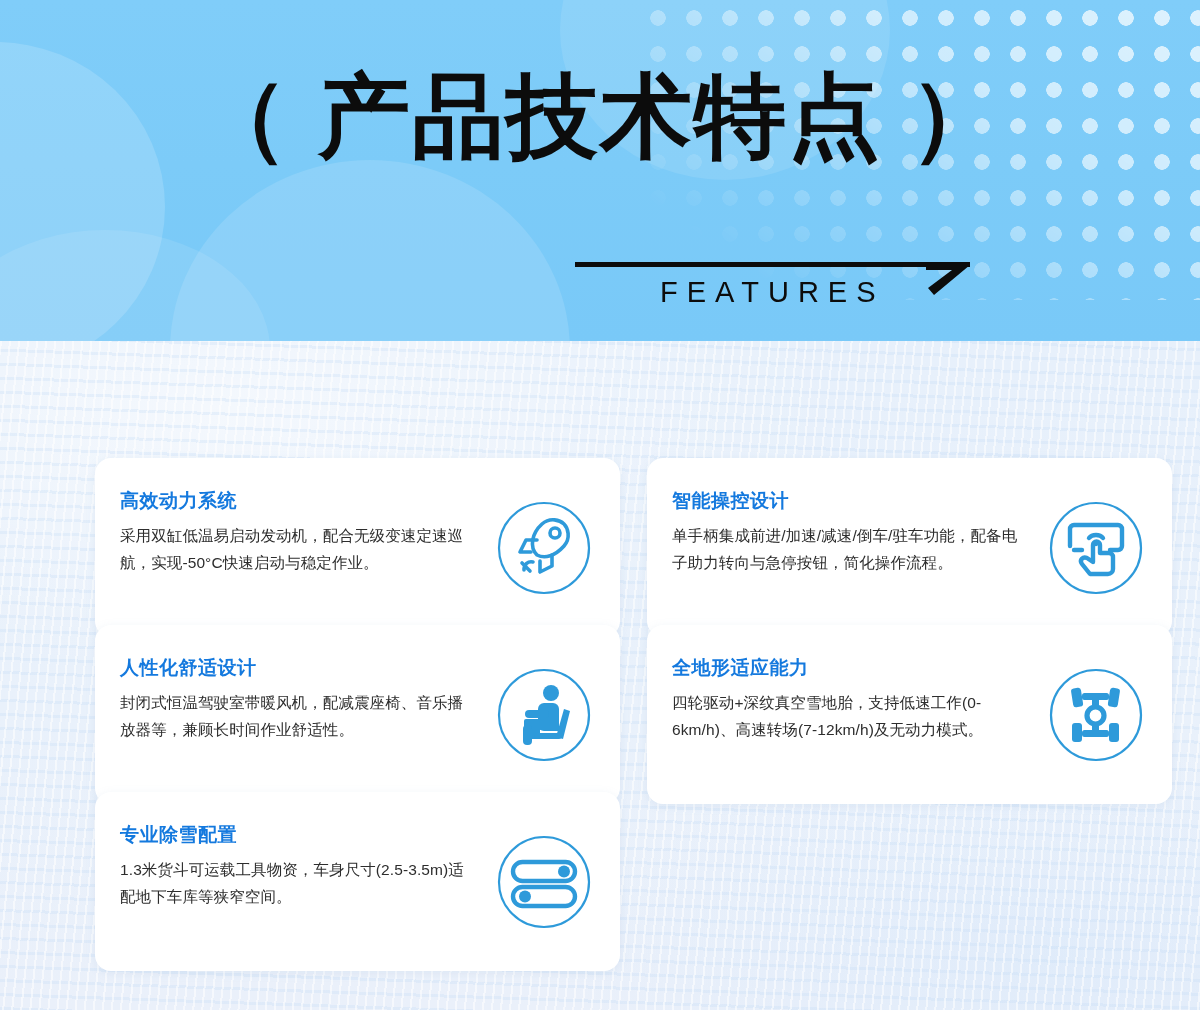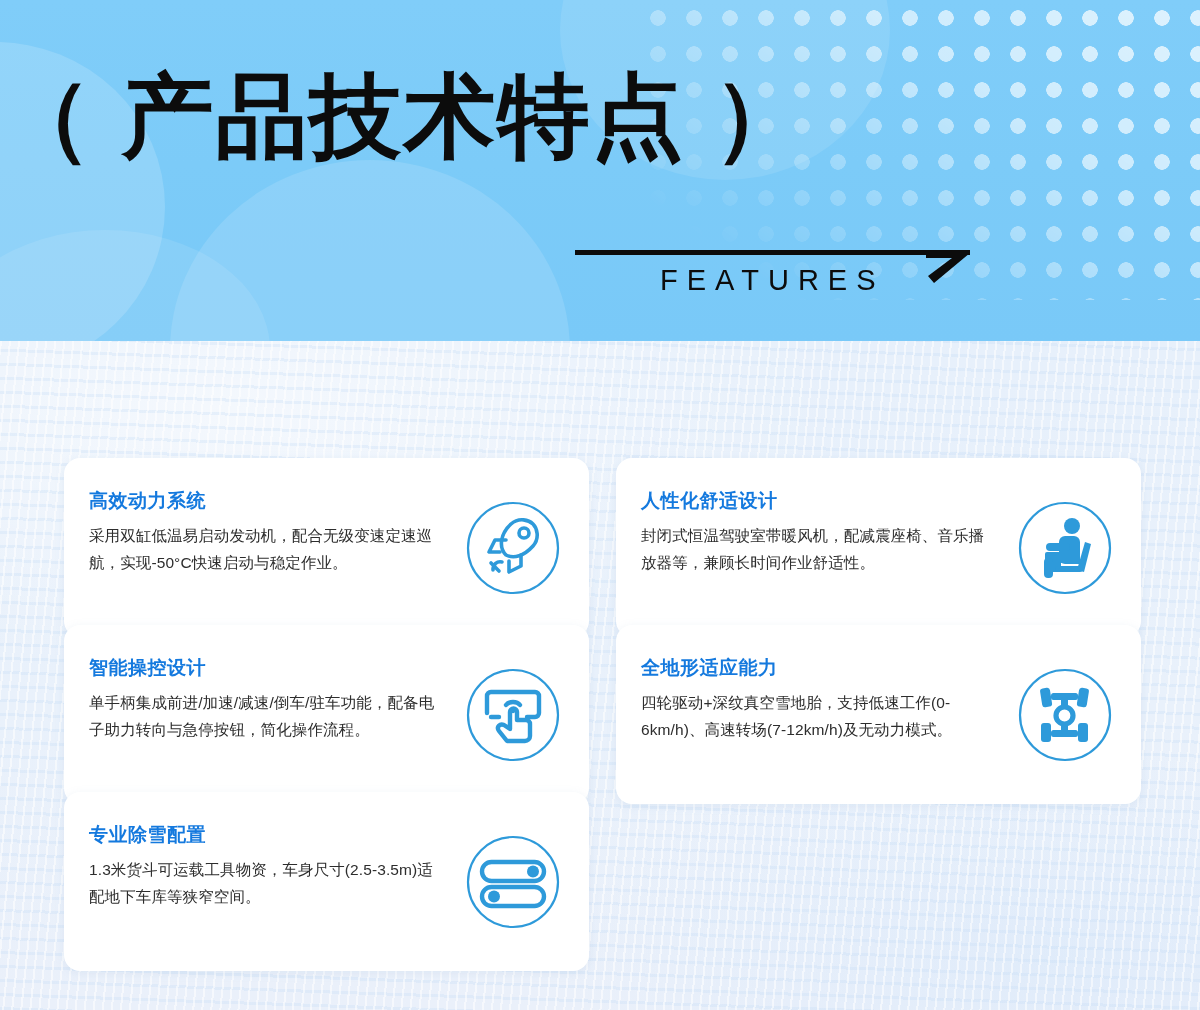--- a/index.html
+++ b/index.html
@@ -45,28 +45,28 @@
     position:absolute; right:0; top:0; width:560px; height:300px;
     background-image:radial-gradient(circle, rgba(255,255,255,.72) 7.5px, rgba(255,255,255,0) 8px);
     background-size:36px 36px;
     -webkit-mask-image:linear-gradient(215deg, rgba(0,0,0,1) 8%, rgba(0,0,0,.85) 34%, rgba(0,0,0,.35) 62%, rgba(0,0,0,0) 85%);
             mask-image:linear-gradient(215deg, rgba(0,0,0,1) 8%, rgba(0,0,0,.85) 34%, rgba(0,0,0,.35) 62%, rgba(0,0,0,0) 85%);
     pointer-events:none;
   }
 
   #title{
     position:absolute; left:0; top:64px; width:1200px;
-    text-align:left;
+    text-align:center;
     font-size:92px; font-weight:700; color:#0c0c0c;
     letter-spacing:2px; line-height:1.15;
     white-space:nowrap;
   }
 
   #features-block{
-    position:absolute; left:575px; top:246px; width:410px; height:70px;
+    position:absolute; left:575px; top:258px; width:410px; height:70px;
   }
   #rule{
     position:absolute; left:0; top:4px; width:395px; height:5px; background:#0c0c0c;
   }
   #arrowhead{
     position:absolute; left:347px; top:4px; width:52px; height:36px;
   }
   #features-label{
     position:absolute; left:85px; top:18px;
     font-size:29px; font-weight:400; color:#0c0c0c;
@@ -81,21 +81,21 @@
     grid-template-columns:538px 538px;
     grid-auto-rows:145px;
     column-gap:14px; row-gap:22px;
   }
   .card{
     position:relative;
     background:#ffffff;
     border-radius:16px;
     box-shadow:0 2px 10px rgba(120,160,200,.13);
     padding:30px 11px 0 25px;
-    width:525px; height:179px;
+    width:525px; height:179px;margin-left:31px;
   }
   .card-text{ width:352px; }
   .card-title{
     font-size:19px; font-weight:700; color:#1479de;
     letter-spacing:.5px; margin-bottom:9px;
   }
   .card-desc{
     font-size:15.5px; font-weight:400; color:#2d2d2d;
     line-height:1.72; letter-spacing:.1px;
   }
@@ -146,56 +146,56 @@
             <path d="M41 40 L30 40 L24 52 L35 52"></path>
             <path d="M56 55 L56 66 L44 72 L44 61"></path>
             <circle cx="59" cy="33" r="5"></circle>
             <path d="M28 70 C28 64 32 61 37 62"></path>
             <path d="M26 63 L34 71"></path>
           </g>
         </svg>
       </div>
     </div>
 
+
+    <div class="card">
+      <div class="card-text">
+        <div class="card-title">智能操控设计</div>
+        <div class="card-desc">单手柄集成前进/加速/减速/倒车/驻车功能，配备电子助力转向与急停按钮，简化操作流程。</div>
+      </div>
+      <div class="icon-wrap">
+        <svg width="96" height="96" viewBox="0 0 96 96">
+          <circle cx="48" cy="48" r="45" fill="none" stroke="#2e9ada" stroke-width="2.2"></circle>
+          <g fill="none" stroke="#2e9ada" stroke-width="4.4" stroke-linecap="round" stroke-linejoin="round">
+            <path d="M22 46 L22 29 A4 4 0 0 1 26 25 L70 25 A4 4 0 0 1 74 29 L74 46 A4 4 0 0 1 70 50 L62 50"></path>
+            <path d="M34 50 L26 50"></path>
+            <path d="M41 38 C44 34 52 34 55 38"></path>
+            <path d="M48 44 L48 44"></path>
+            <path d="M45 45 L45 62 L39 58 C35 56 31 60 34 64 L42 74 L60 74 A5 5 0 0 0 65 69 L65 57 A4 4 0 0 0 61 53 L52 53 L52 45 A3.5 3.5 0 0 0 45 45 Z"></path>
+          </g>
+        </svg>
+      </div>
+    </div>
 
     <div class="card">
       <div class="card-text">
         <div class="card-title">人性化舒适设计</div>
         <div class="card-desc">封闭式恒温驾驶室带暖风机，配减震座椅、音乐播放器等，兼顾长时间作业舒适性。</div>
       </div>
       <div class="icon-wrap">
         <svg width="96" height="96" viewBox="0 0 96 96">
           <circle cx="48" cy="48" r="45" fill="none" stroke="#2e9ada" stroke-width="2.2"></circle>
           <g fill="#2e9ada">
             <circle cx="55" cy="26" r="8"></circle>
             <path d="M48 36 h9 a6 6 0 0 1 6 6 v22 h-15 a6 6 0 0 1 -6 -6 v-16 a6 6 0 0 1 6 -6 z"></path>
             <path d="M33 43 h16 a4 4 0 0 1 0 8 h-16 a4 4 0 0 1 0 -8 z"></path>
             <path d="M30 52 h14 v20 h-14 a2 2 0 0 1 -2 -2 v-16 a2 2 0 0 1 2 -2 z"></path>
             <rect x="27" y="58" width="9" height="20" rx="4"></rect>
             <rect x="38" y="66" width="28" height="6" rx="3"></rect>
             <path d="M68 42 l6 2 l-7 28 l-7 -2 z"></path>
-          </g>
-        </svg>
-      </div>
-    </div>
-
-    <div class="card">
-      <div class="card-text">
-        <div class="card-title">智能操控设计</div>
-        <div class="card-desc">单手柄集成前进/加速/减速/倒车/驻车功能，配备电子助力转向与急停按钮，简化操作流程。</div>
-      </div>
-      <div class="icon-wrap">
-        <svg width="96" height="96" viewBox="0 0 96 96">
-          <circle cx="48" cy="48" r="45" fill="none" stroke="#2e9ada" stroke-width="2.2"></circle>
-          <g fill="none" stroke="#2e9ada" stroke-width="4.4" stroke-linecap="round" stroke-linejoin="round">
-            <path d="M22 46 L22 29 A4 4 0 0 1 26 25 L70 25 A4 4 0 0 1 74 29 L74 46 A4 4 0 0 1 70 50 L62 50"></path>
-            <path d="M34 50 L26 50"></path>
-            <path d="M41 38 C44 34 52 34 55 38"></path>
-            <path d="M48 44 L48 44"></path>
-            <path d="M45 45 L45 62 L39 58 C35 56 31 60 34 64 L42 74 L60 74 A5 5 0 0 0 65 69 L65 57 A4 4 0 0 0 61 53 L52 53 L52 45 A3.5 3.5 0 0 0 45 45 Z"></path>
           </g>
         </svg>
       </div>
     </div>
 
     <div class="card">
       <div class="card-text">
         <div class="card-title">全地形适应能力</div>
         <div class="card-desc">四轮驱动+深纹真空雪地胎，支持低速工作(0-6km/h)、高速转场(7-12km/h)及无动力模式。</div>
       </div>

